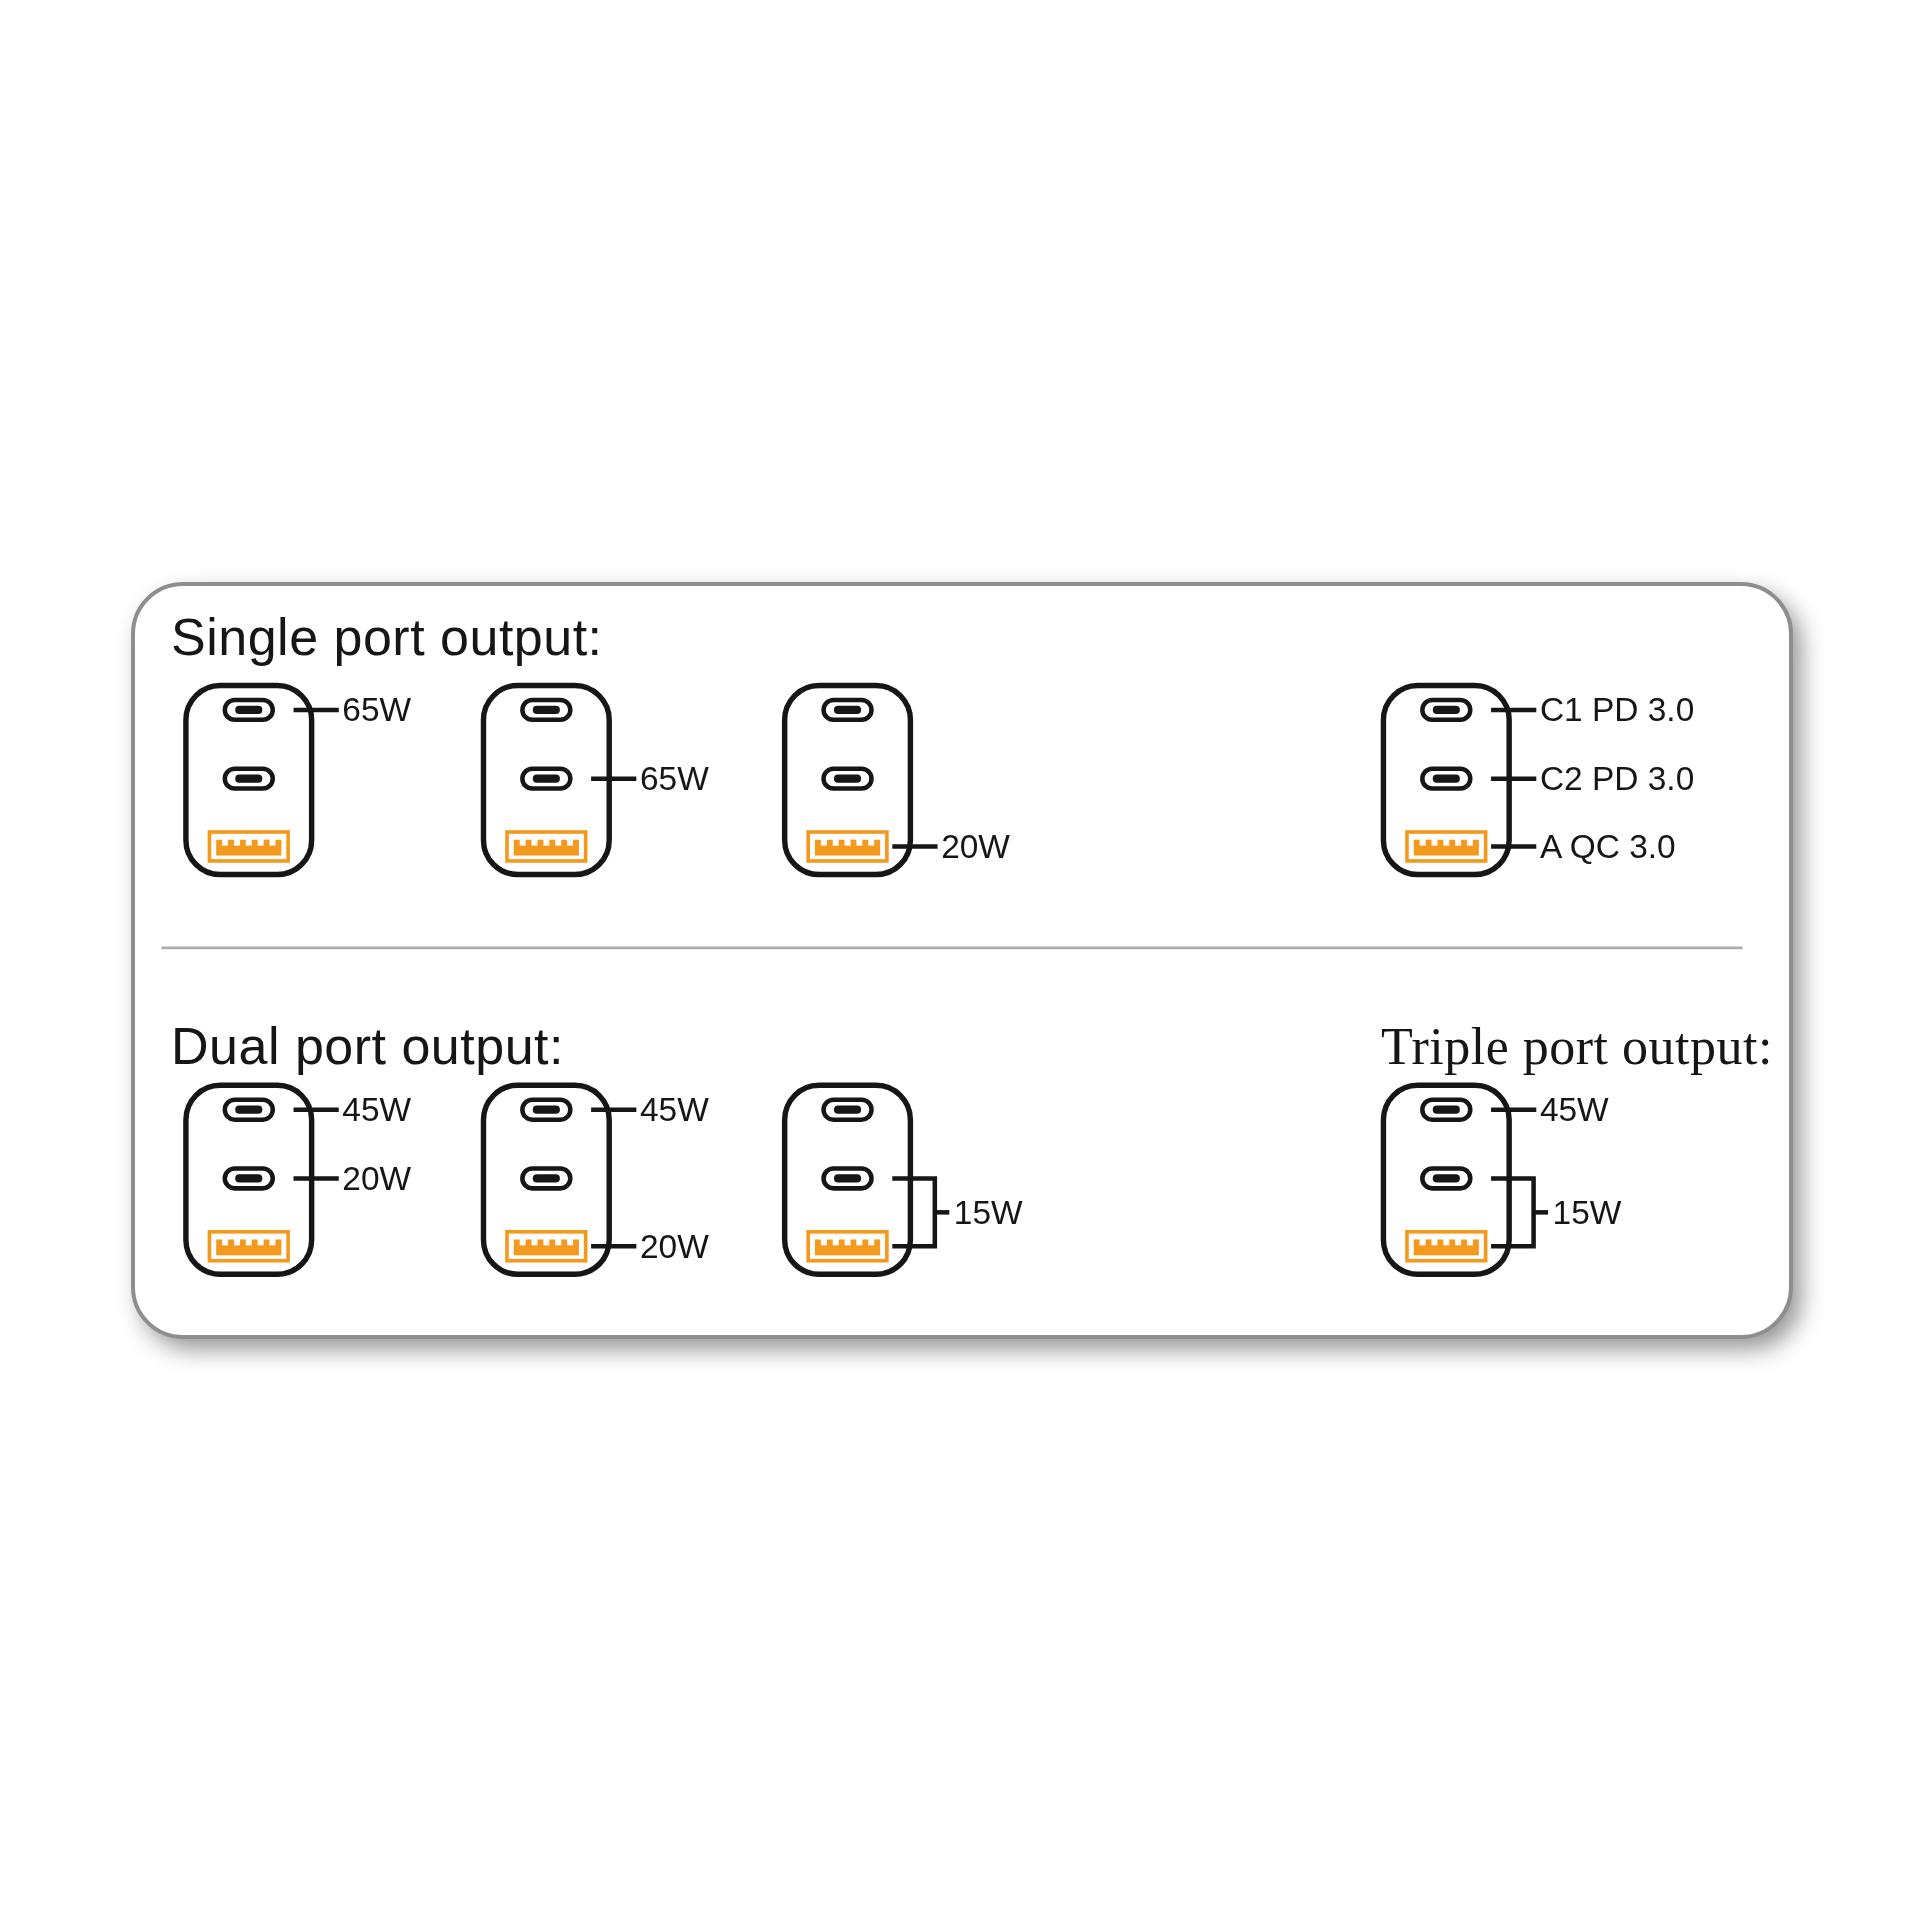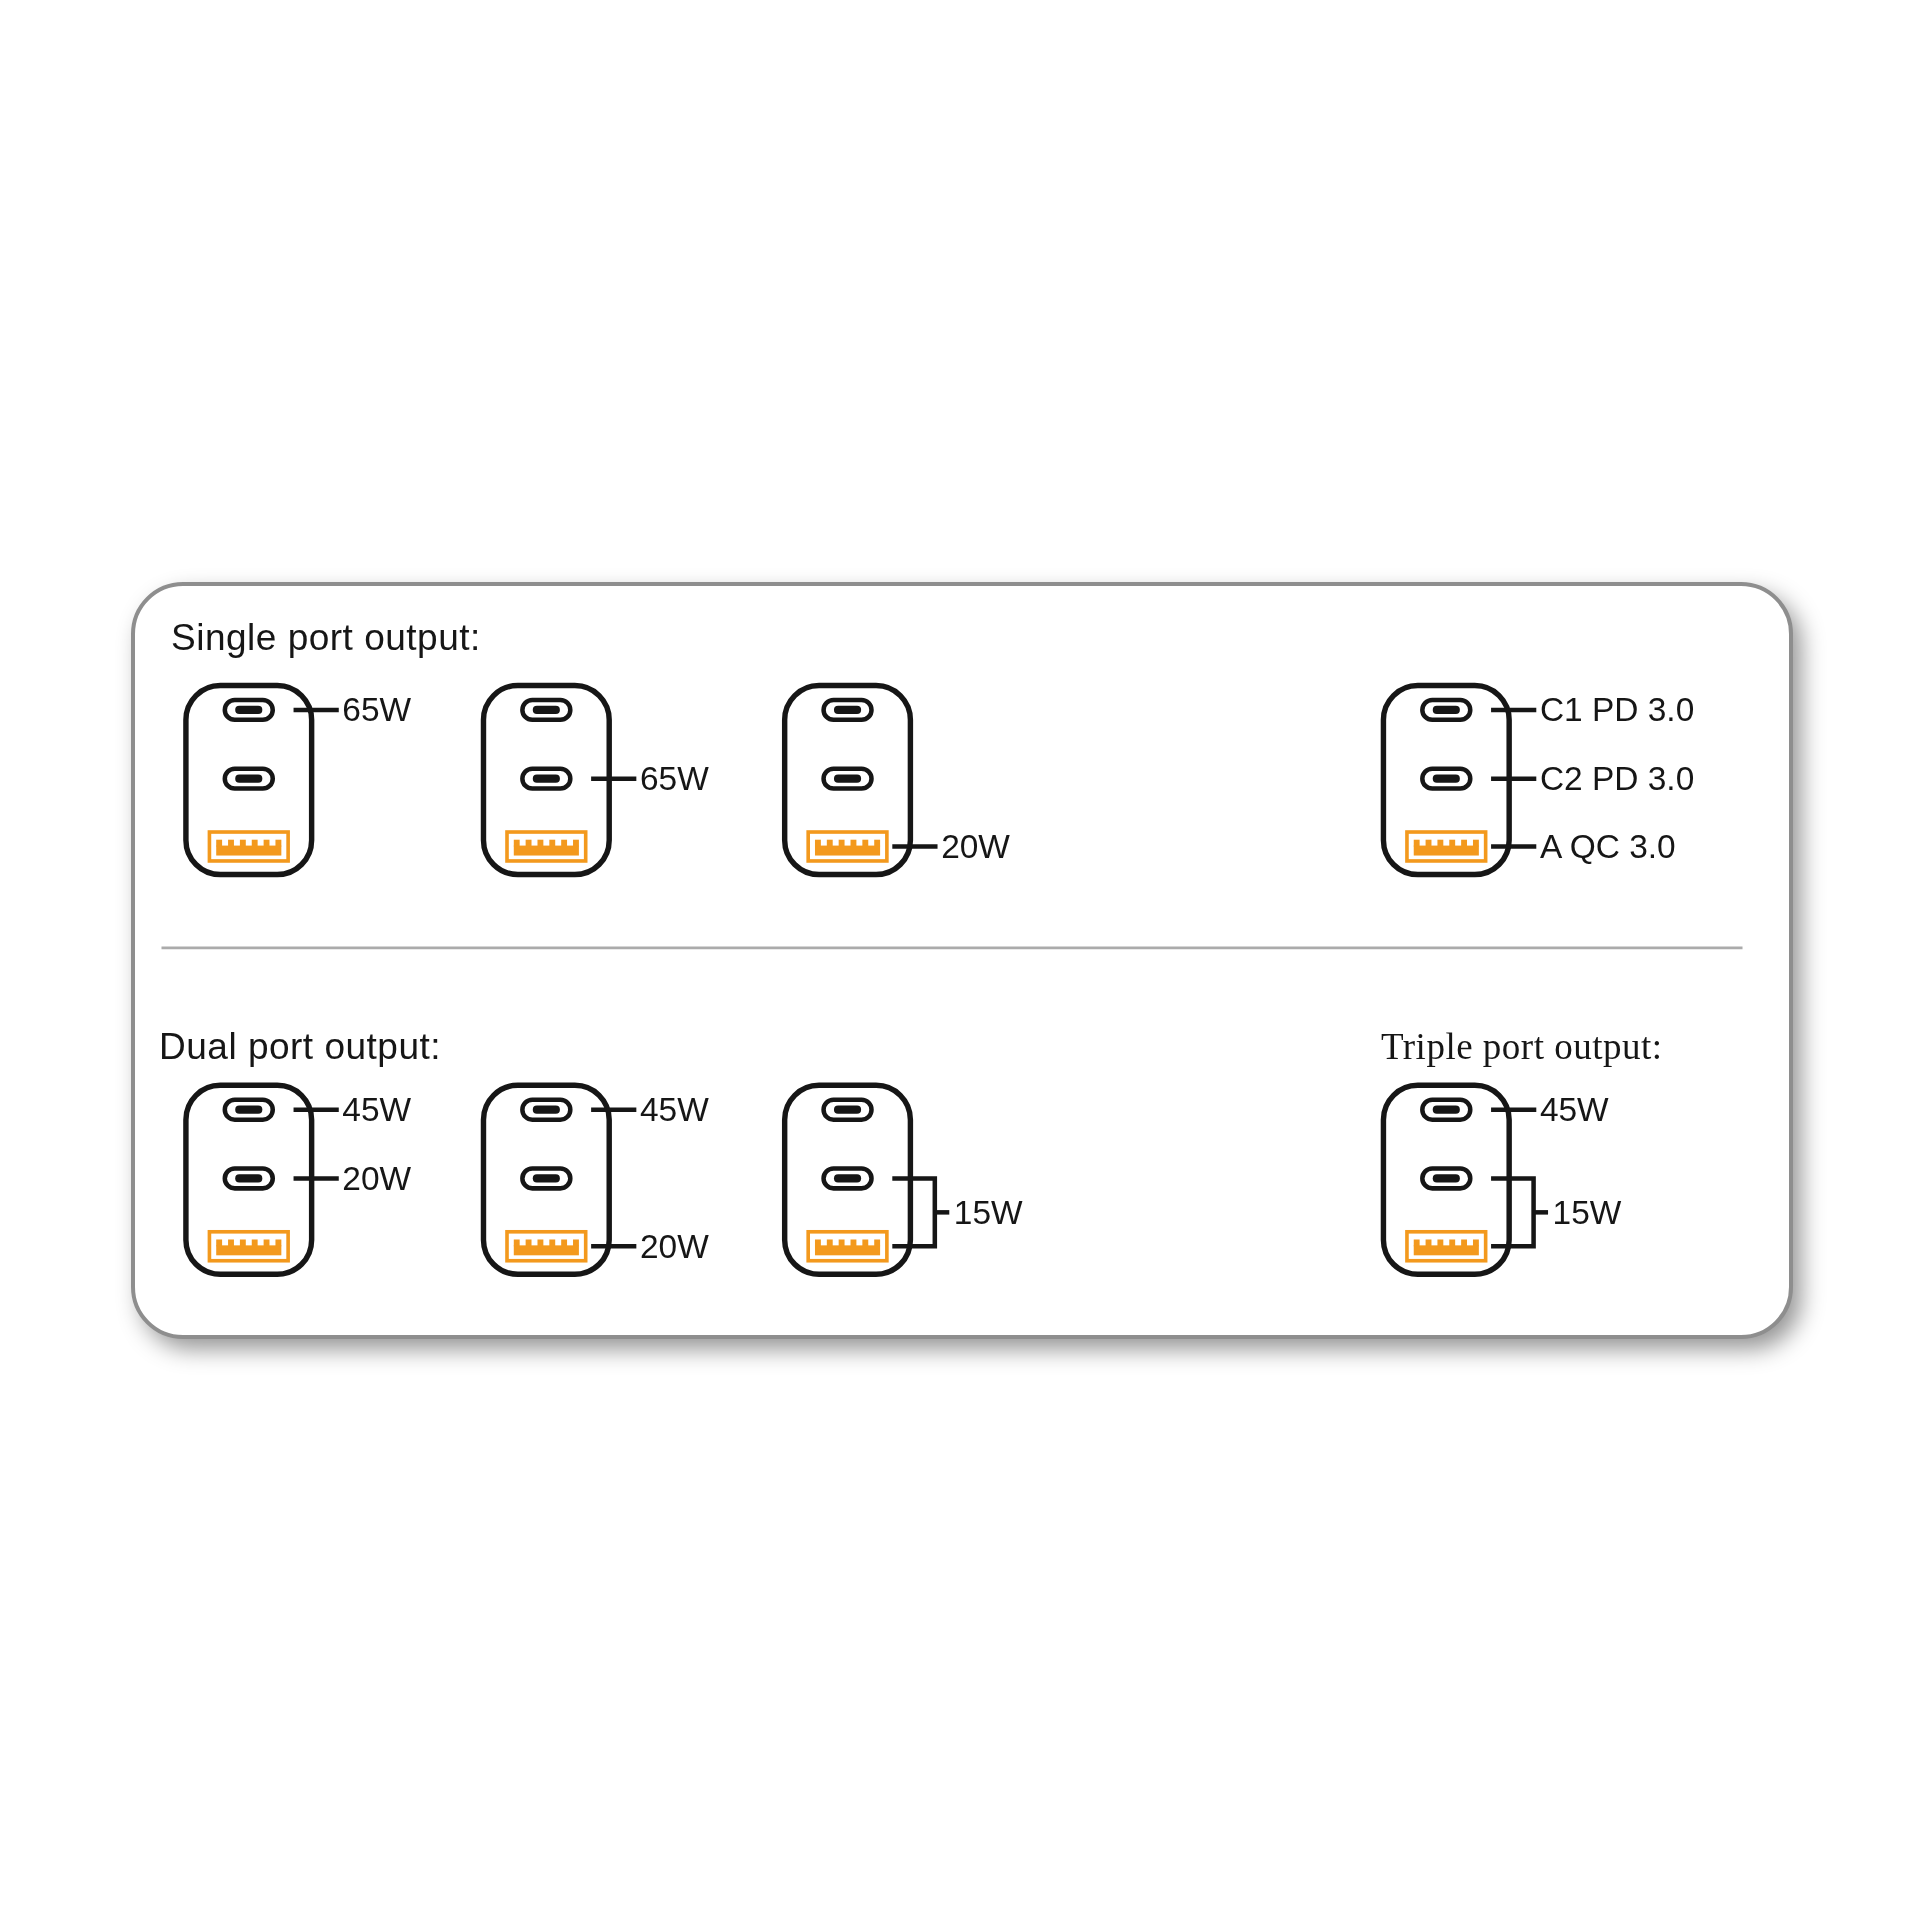--- a/index.html
+++ b/index.html
@@ -8,21 +8,21 @@
     font-family:"Liberation Sans", sans-serif;
   }
   .card{
     position:absolute;left:131px;top:582px;width:1662px;height:757px;
     background:#ffffff;border:4.5px solid #8E8E8E;border-radius:52px;
     box-shadow:9px 11px 23.5px -1.8px rgba(0,0,0,0.42);
     box-sizing:border-box;
   }
   .heading{
     position:absolute;white-space:nowrap;color:#161616;
-    font-size:37px;line-height:43px;letter-spacing:0.5px;font-weight:400;
+    font-size:52px;line-height:43px;letter-spacing:0.5px;font-weight:400;
   }
   svg.diagram{position:absolute;left:0;top:0;}
   svg .lbl{
     font-family:"Liberation Sans", sans-serif;
     font-size:37px;fill:#161616;
   }
 </style>
 </head>
 <body>
 
@@ -220,16 +220,16 @@
           <rect x="102" y="173.5" width="6.5" height="7.5" fill="#F3991D"></rect>
         </g>
       </g>
       <line x1="1499" y1="579" x2="1549" y2="579" stroke="#161616" stroke-width="5"></line>
       <text x="1553" y="579" class="lbl" dominant-baseline="central">45W</text>
       <polyline points="1499,655 1546,655 1546,730 1499,730" fill="none" stroke="#161616" stroke-width="5"></polyline>
       <line x1="1546" y1="692.5" x2="1562" y2="692.5" stroke="#161616" stroke-width="5"></line>
       <text x="1567" y="692.5" class="lbl" dominant-baseline="central">15W</text>
     </svg>
 <div class="heading" style="left: 36px; top: 30px;">Single port output:</div>
-    <div class="heading" style="left: 24px; top: 439px;">Dual port output:</div>
+    <div class="heading" style="left: 36px; top: 439px;">Dual port output:</div>
     <div class="heading" style="left: 1246px; top: 439px; font-family: Liberation Serif, serif;">Triple port output:</div>
   </div>
 
 
 </body></html>

